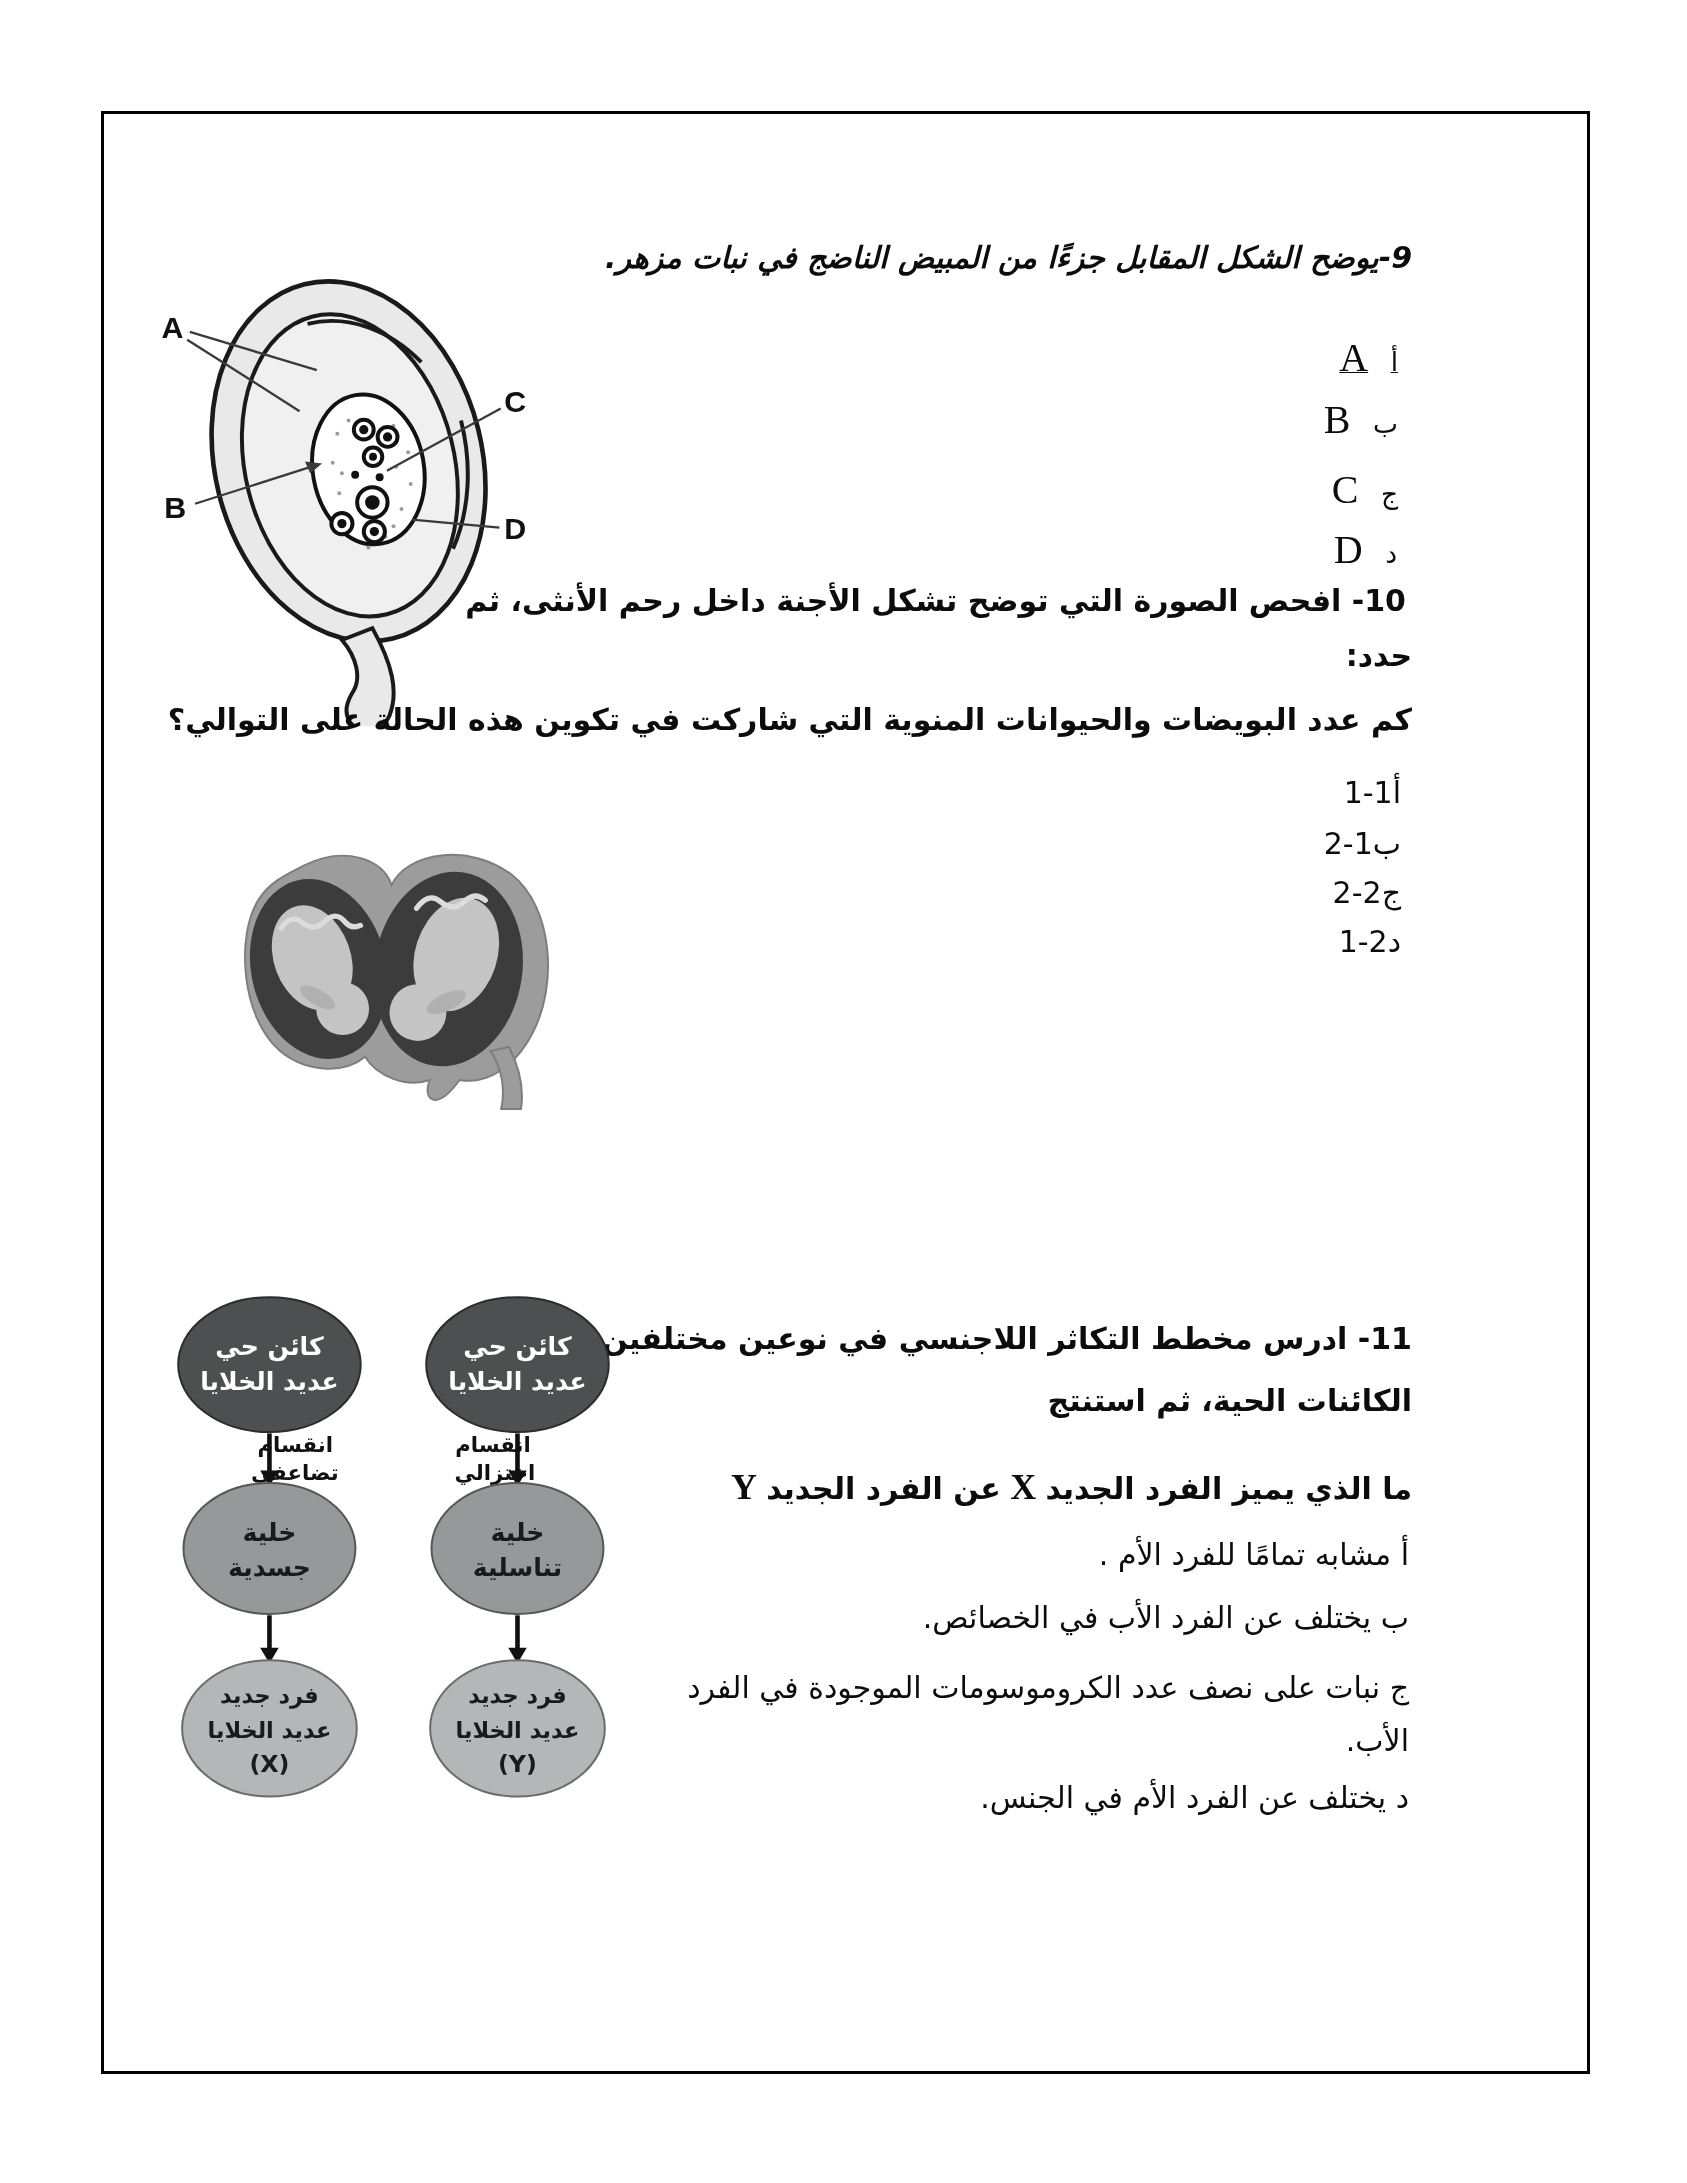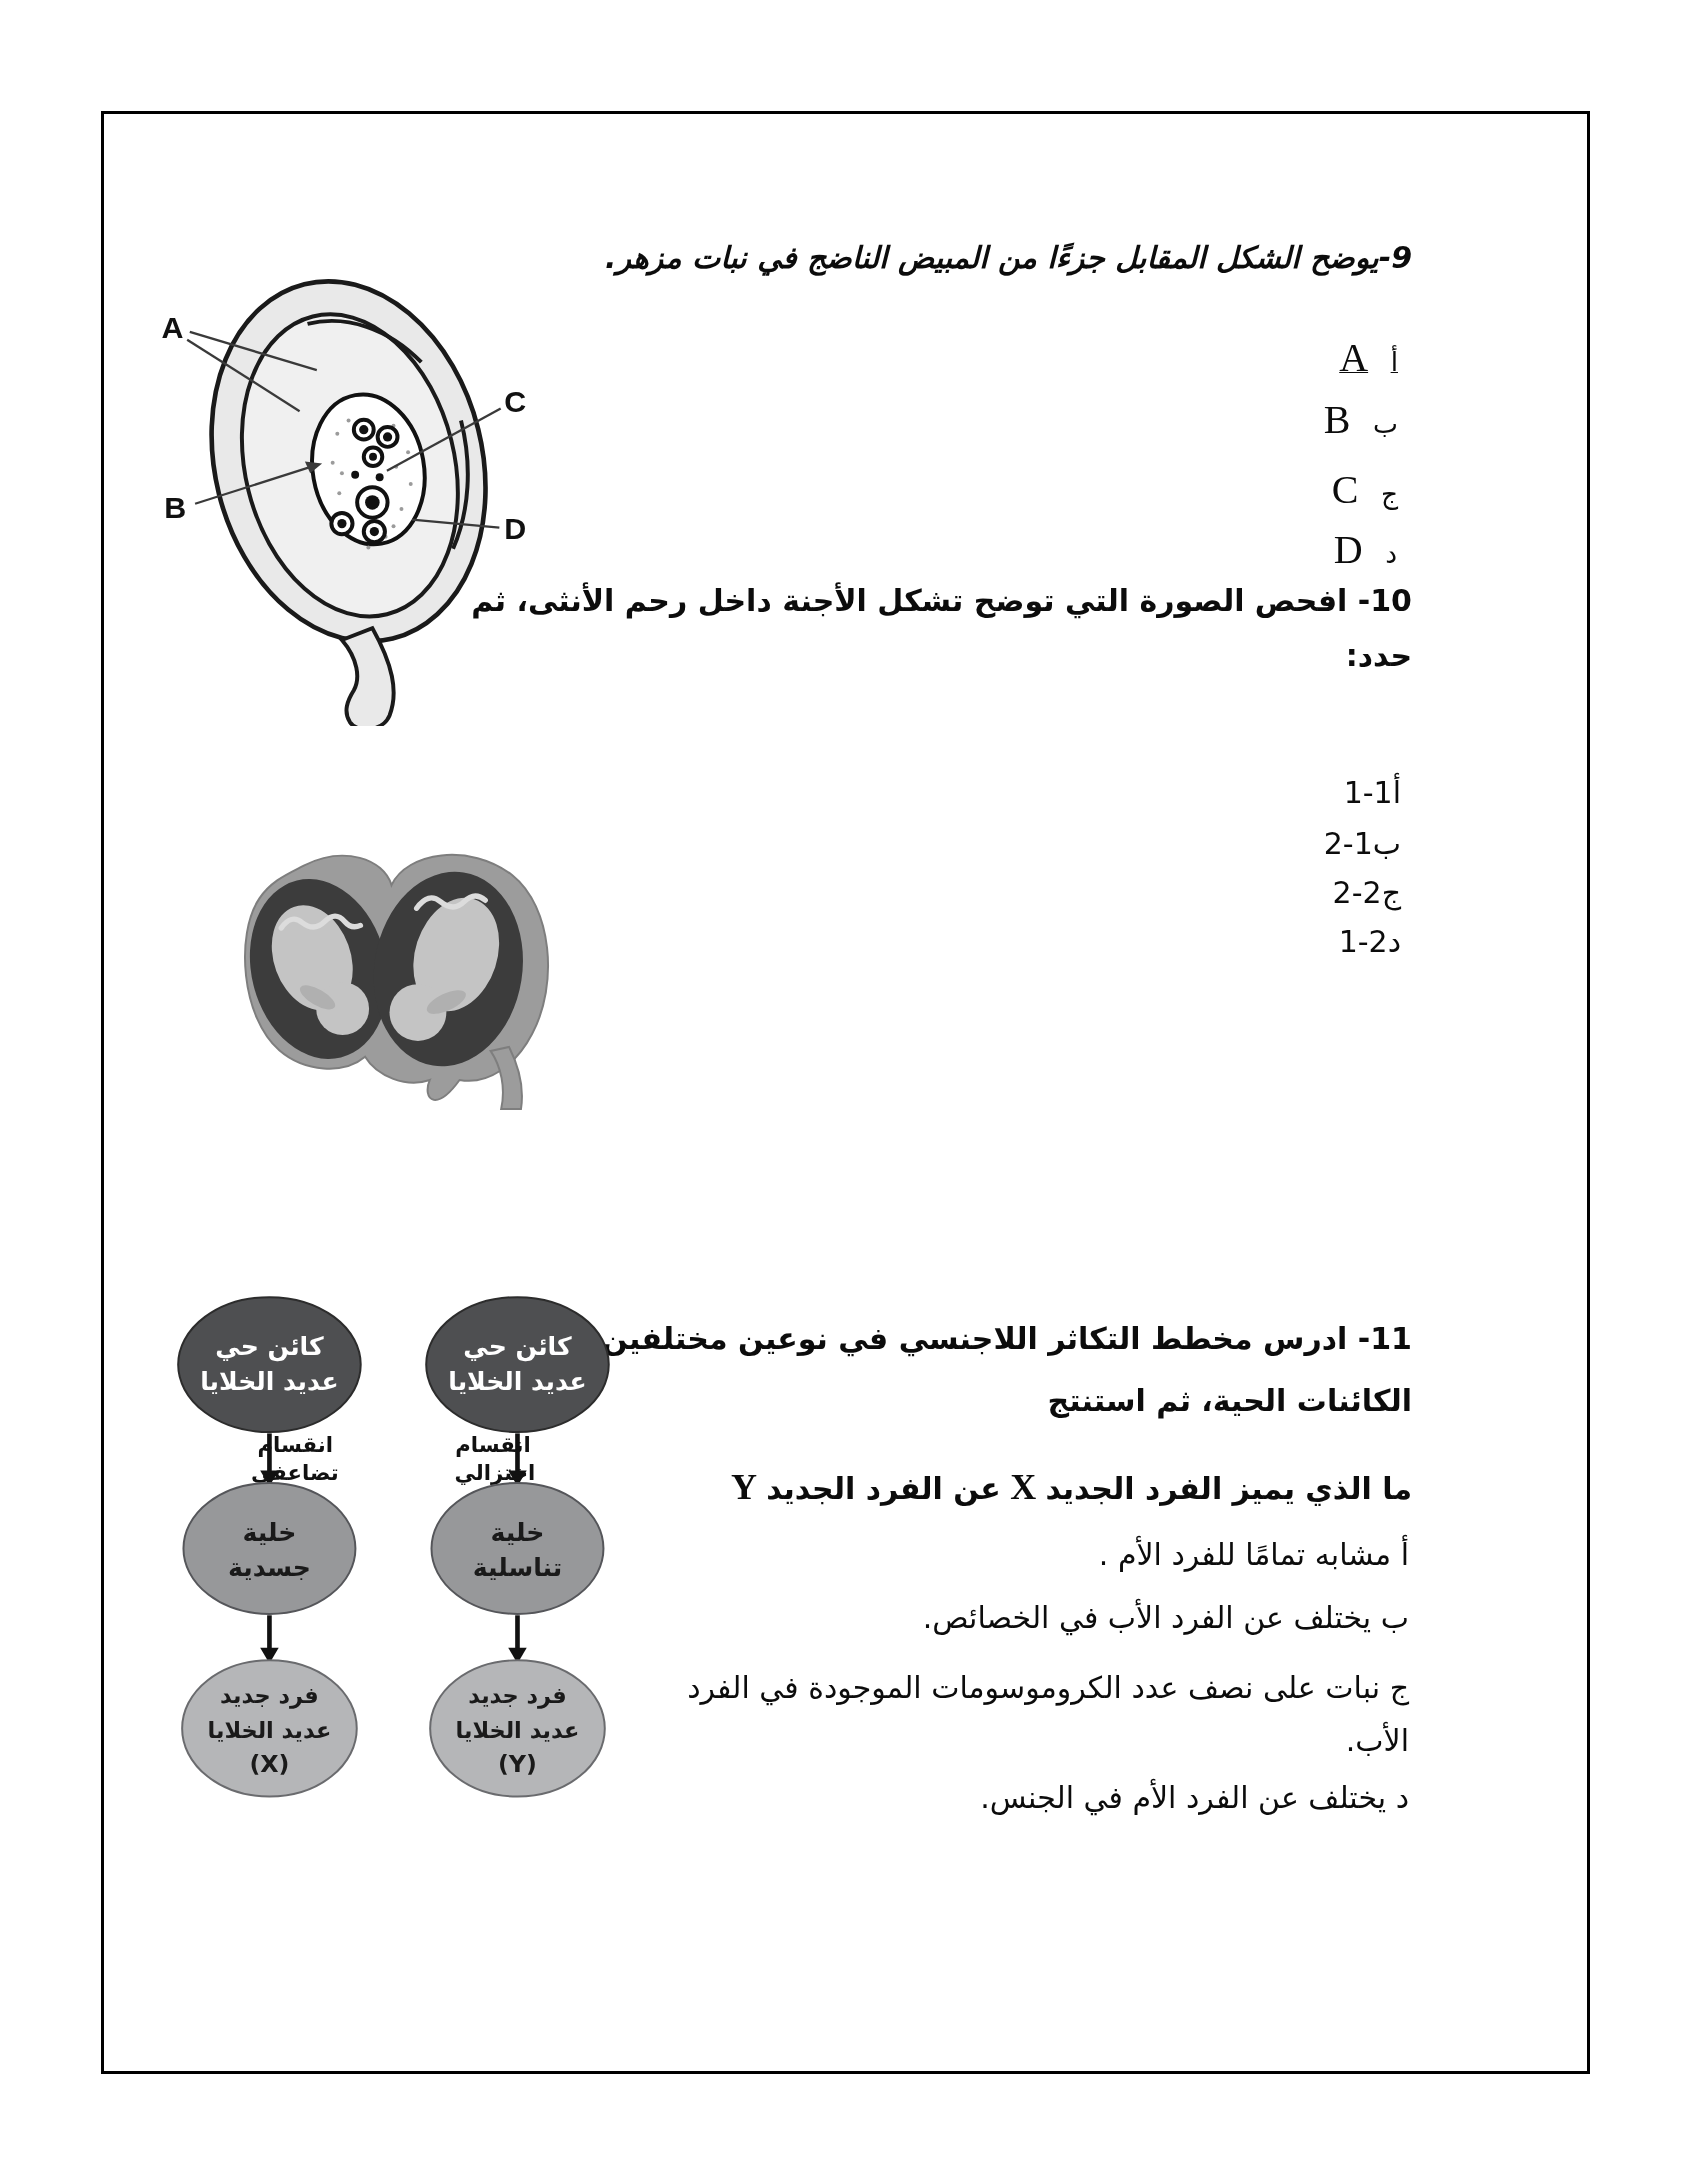--- a/index.html
+++ b/index.html
@@ -110,22 +110,23 @@
       <line x1="590" y1="400" x2="458" y2="388"></line>
     </g>
     <polygon points="322,303 296,300 304,318" fill="#3a3a3a"></polygon>
 
     <text class="dlab" x="96" y="114" text-anchor="middle">A</text>
     <text class="dlab" x="100" y="386" text-anchor="middle">B</text>
     <text class="dlab" x="614" y="226" text-anchor="middle">C</text>
     <text class="dlab" x="614" y="418" text-anchor="middle">D</text>
   </svg>
 
-  <div class="tline" style="top:581px;right:275px;" dir="rtl">10- افحص الصورة التي توضح تشكل الأجنة داخل رحم الأنثى، ثم</div>
+  <div class="tline" style="top:581px;right:281px;" dir="rtl">10- افحص الصورة التي توضح تشكل الأجنة داخل رحم الأنثى، ثم</div>
   <div class="tline" style="top:636px;right:275px;" dir="rtl">حدد:</div>
+  <div class="tline" style="top:700px;right:275px;" dir="rtl">كم عدد البويضات والحيوانات المنوية التي شاركت في تكوين هذه الحالة على التوالي؟</div>
 
   <div class="oline" style="top:773px;right:286px;" dir="rtl">أ1-1</div>
   <div class="oline" style="top:824px;right:286px;" dir="rtl">ب1-2</div>
   <div class="oline" style="top:873px;right:286px;" dir="rtl">ج2-2</div>
   <div class="oline" style="top:922px;right:286px;" dir="rtl">د2-1</div>
 
   <svg style="position:absolute;left:218px;top:829px;" width="351" height="284" viewBox="0 0 530 430">
     <path d="M 130,55 C 190,25 250,45 262,85 C 285,35 380,20 445,70
              C 505,118 515,235 475,310 C 450,358 408,388 365,380
              C 352,398 338,412 326,410 C 316,408 314,394 320,380

